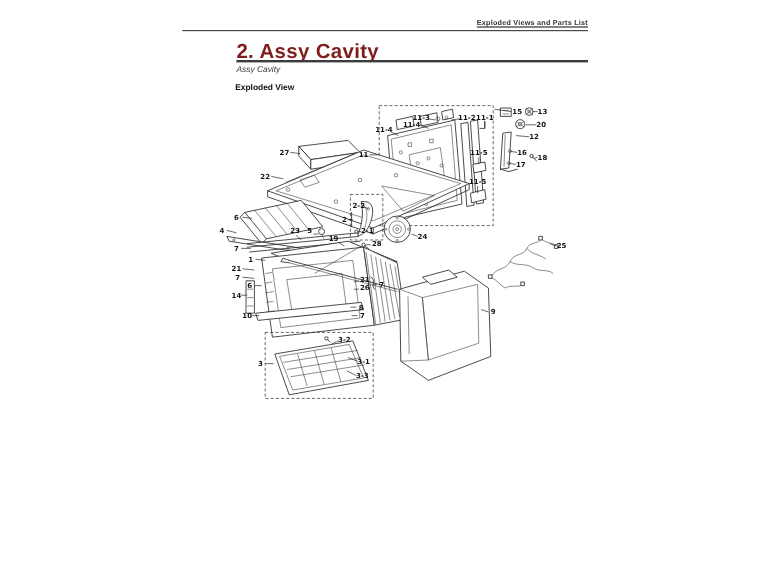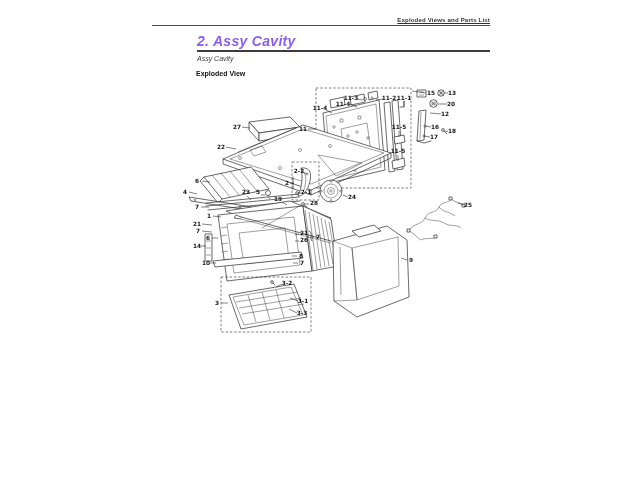--- a/index.html
+++ b/index.html
@@ -2,21 +2,21 @@
 <html><head>
 <meta charset="utf-8">
 <style>
   html,body{margin:0;padding:0;}
   body{width:640px;height:480px;background:#ffffff;position:relative;overflow:hidden;
        font-family:"Liberation Sans",sans-serif;color:#1b1b1b;}
   .page{position:absolute;inset:0;background:#fff;}
   .hdr-right{position:absolute;top:17px;left:0;width:490px;text-align:right;
              font-size:6px;font-weight:bold;color:#333;text-decoration:underline;letter-spacing:.2px;}
   .hdr-rule{position:absolute;top:25px;left:152px;width:338px;height:1px;background:#4a4a4a;}
-  .h1{position:absolute;top:33px;left:197px;font-size:14px;font-weight:bold;color:#8b5cf6;letter-spacing:.3px;font-style:italic;}
+  .h1{position:absolute;top:33px;left:197px;font-size:17px;font-weight:bold;color:#7f1d1d;letter-spacing:.3px;}
   .h1-rule{position:absolute;top:50px;left:197px;width:293px;height:2px;background:#3c3c3c;}
   .subtitle{position:absolute;top:55px;left:197px;font-size:7px;font-style:italic;color:#3a3a3a;}
   .viewlabel{position:absolute;top:70px;left:196px;font-size:7px;font-weight:bold;color:#111;}
   svg{position:absolute;inset:0;}
   svg *{vector-effect:non-scaling-stroke;}
   .art{stroke:#2a2a2a;stroke-width:.7;fill:none;stroke-linejoin:round;stroke-linecap:round;}
   .artf{stroke:#2a2a2a;stroke-width:.7;fill:#ffffff;stroke-linejoin:round;}
   .dash{stroke:#2a2a2a;stroke-width:.6;fill:none;stroke-dasharray:2.5 1.8;}
   .thin{stroke:#2a2a2a;stroke-width:.45;fill:none;}
   .plabel{font-family:"DejaVu Sans",sans-serif;font-size:5.8px;font-weight:bold;fill:#151515;text-anchor:middle;}

